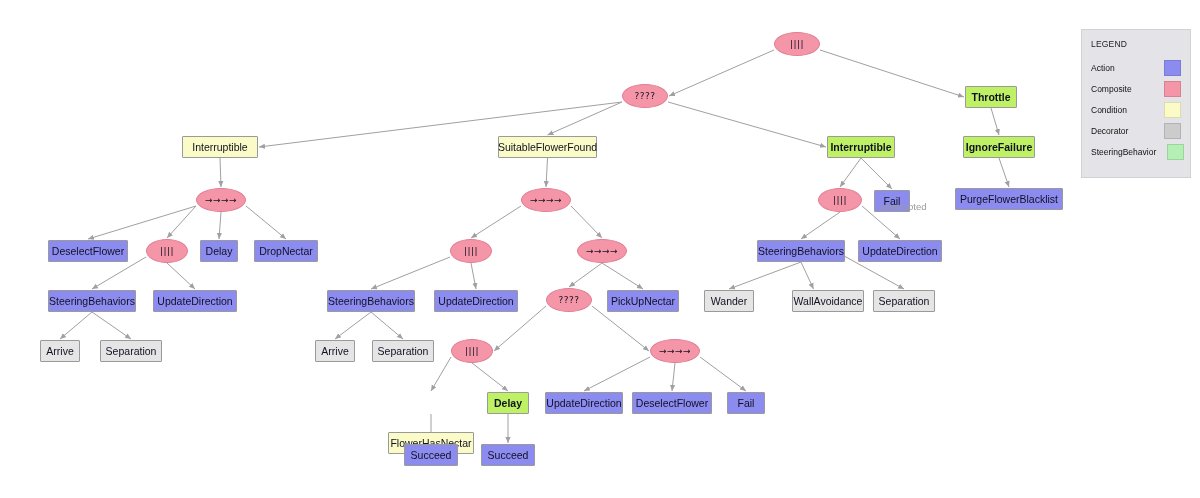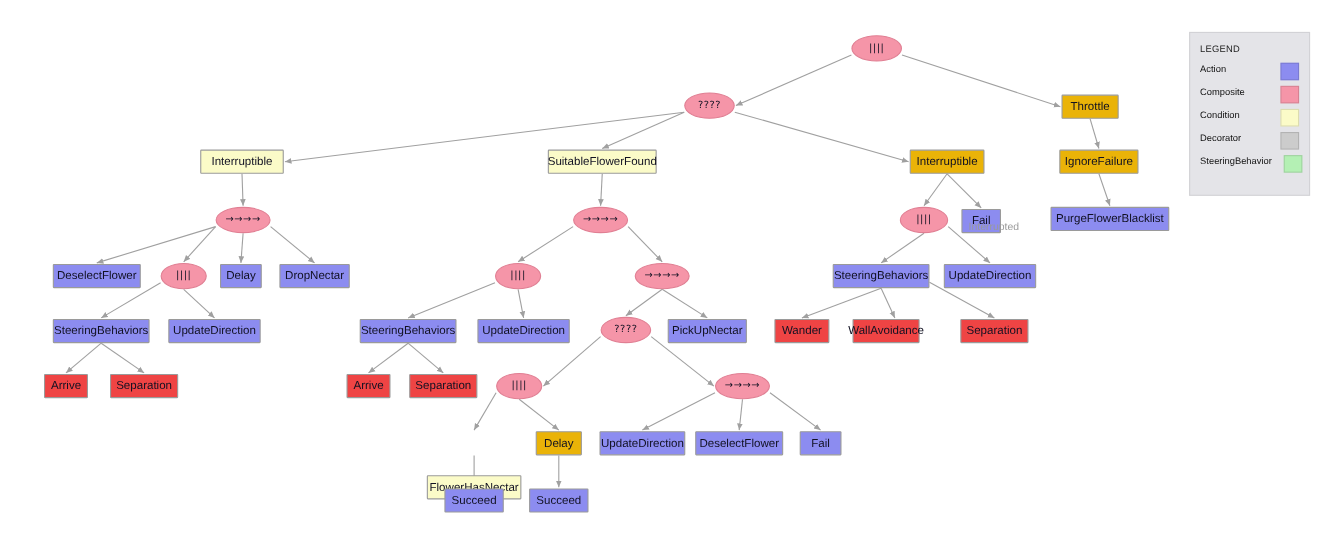--- a/index.html
+++ b/index.html
@@ -50,22 +50,22 @@
     border: 1px solid #e07f93;
     border-radius: 50%;
     height: 22px;
     font-size: 9px;
     letter-spacing: 0.5px;
     font-family: "DejaVu Sans", sans-serif;
   }
   .type-action    { background: #8c8cf0; border-color: #7a7ad8; }
   .type-composite { background: #f595a8; border-color: #e07f93; }
   .type-condition { background: #fbfbc8; border-color: #c9c98f; }
-  .type-decorator { background: #eab308; border-color: #a8a8a8; }
-  .type-steering  { background: #ef4444; border-color: #86c986; }
+  .type-decorator { background: #bef264; border-color: #a8a8a8; font-weight: bold; }
+  .type-steering  { background: #e5e5e5; border-color: #86c986; }
 
   .edge-label {
     position: absolute;
     font-size: 9.5px;
     color: #9a9a9a;
     white-space: nowrap;
     margin-top: 41px;
   }
 
   #legend {
@@ -80,21 +80,21 @@
     padding: 9px 9px 0 9px;
   }
   #legend .legend-title {
     font-size: 8.5px;
     color: #222;
     margin-bottom: 8px;
     letter-spacing: 0.2px;
   }
   #legend .legend-row {
     display: flex;
-    align-items: flex-start;
+    align-items: center;
     justify-content: space-between;
     height: 21px;
     gap: 11px;
   }
   #legend .legend-label {
     font-size: 8.5px;
     color: #111;
   }
   #legend .legend-swatch {
     width: 17px;
@@ -181,21 +181,21 @@
       <div class="node ellipse type-composite" style="left: 577px; top: 239px; width: 50px; height: 24px;">→→→→</div>
       <div class="node rect type-action" style="left: 757px; top: 240px; width: 88px; height: 22px;">SteeringBehaviors</div>
       <div class="node rect type-action" style="left: 858px; top: 240px; width: 84px; height: 22px;">UpdateDirection</div>
       <div class="node rect type-action" style="left: 48px; top: 290px; width: 88px; height: 22px;">SteeringBehaviors</div>
       <div class="node rect type-action" style="left: 153px; top: 290px; width: 84px; height: 22px;">UpdateDirection</div>
       <div class="node rect type-action" style="left: 327px; top: 290px; width: 88px; height: 22px;">SteeringBehaviors</div>
       <div class="node rect type-action" style="left: 434px; top: 290px; width: 84px; height: 22px;">UpdateDirection</div>
       <div class="node ellipse type-composite" style="left: 546px; top: 288px; width: 46px; height: 24px;">????</div>
       <div class="node rect type-action" style="left: 607px; top: 290px; width: 72px; height: 22px;">PickUpNectar</div>
       <div class="node rect type-steering" style="left: 704px; top: 290px; width: 50px; height: 22px;">Wander</div>
-      <div class="node rect type-steering" style="left: 775px; top: 290px; width: 61px; height: 22px; text-align: right;">WallAvoidance</div>
+      <div class="node rect type-steering" style="left: 792px; top: 290px; width: 72px; height: 22px; text-align: right;">WallAvoidance</div>
       <div class="node rect type-steering" style="left: 873px; top: 290px; width: 62px; height: 22px;">Separation</div>
       <div class="node rect type-steering" style="left: 40px; top: 340px; width: 40px; height: 22px;">Arrive</div>
       <div class="node rect type-steering" style="left: 100px; top: 340px; width: 62px; height: 22px;">Separation</div>
       <div class="node rect type-steering" style="left: 315px; top: 340px; width: 40px; height: 22px;">Arrive</div>
       <div class="node rect type-steering" style="left: 372px; top: 340px; width: 62px; height: 22px;">Separation</div>
       <div class="node ellipse type-composite" style="left: 451px; top: 339px; width: 42px; height: 24px;">||||</div>
       <div class="node ellipse type-composite" style="left: 650px; top: 339px; width: 50px; height: 24px;">→→→→</div>
       <div class="node rect type-condition" style="left: 388px; top: 392px; width: 86px; height: 22px; margin-top: 40px;">FlowerHasNectar</div>
       <div class="node rect type-decorator" style="left: 487px; top: 392px; width: 42px; height: 22px;">Delay</div>
       <div class="node rect type-action" style="left: 545px; top: 392px; width: 78px; height: 22px;">UpdateDirection</div>

